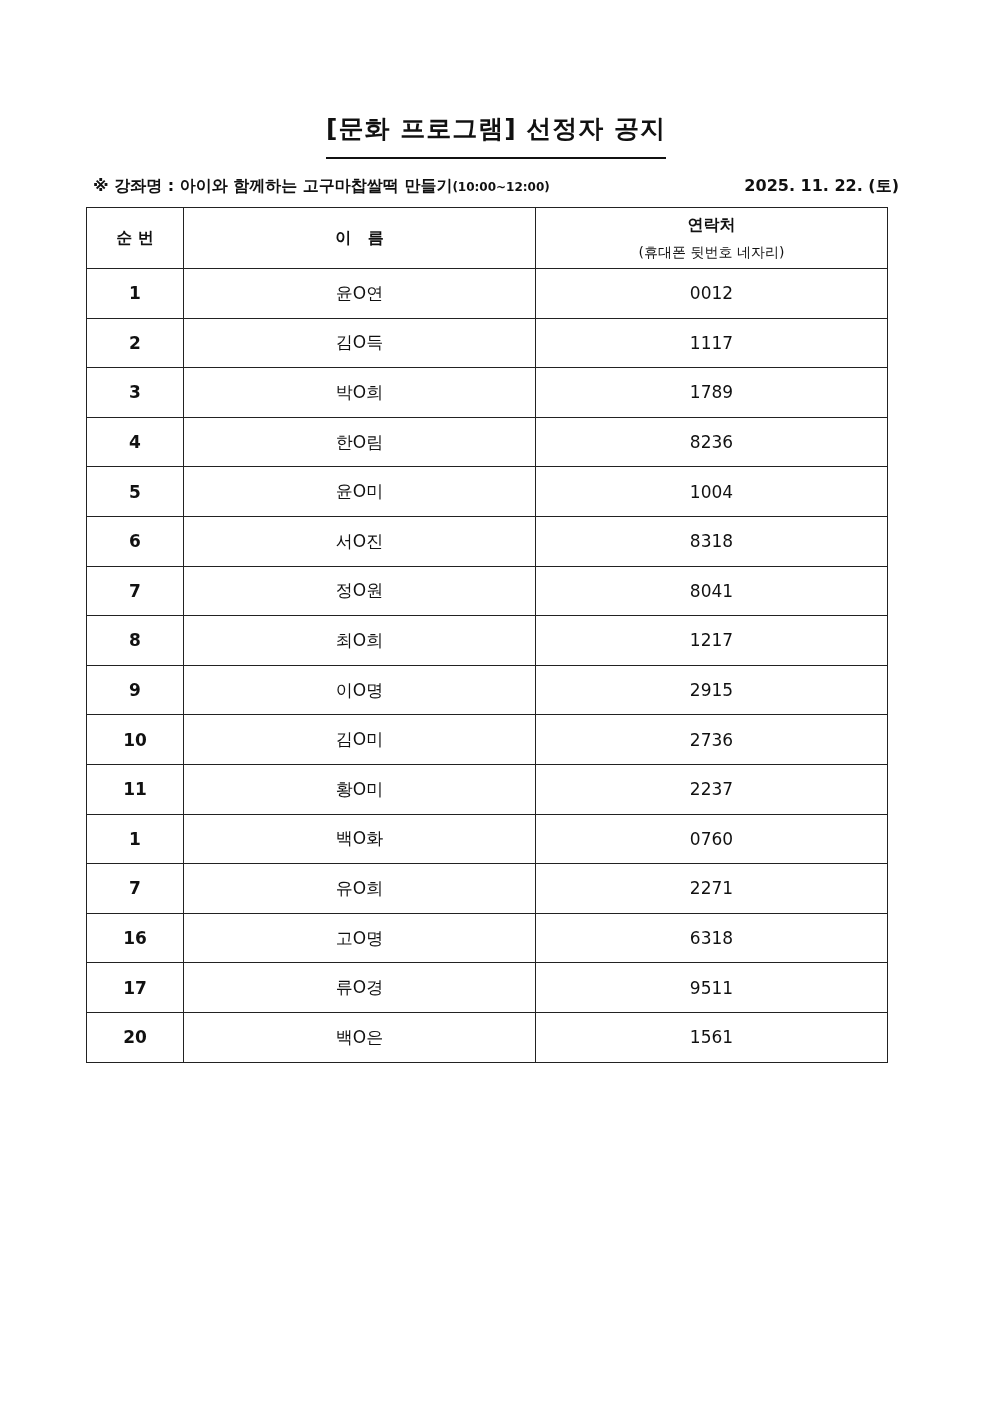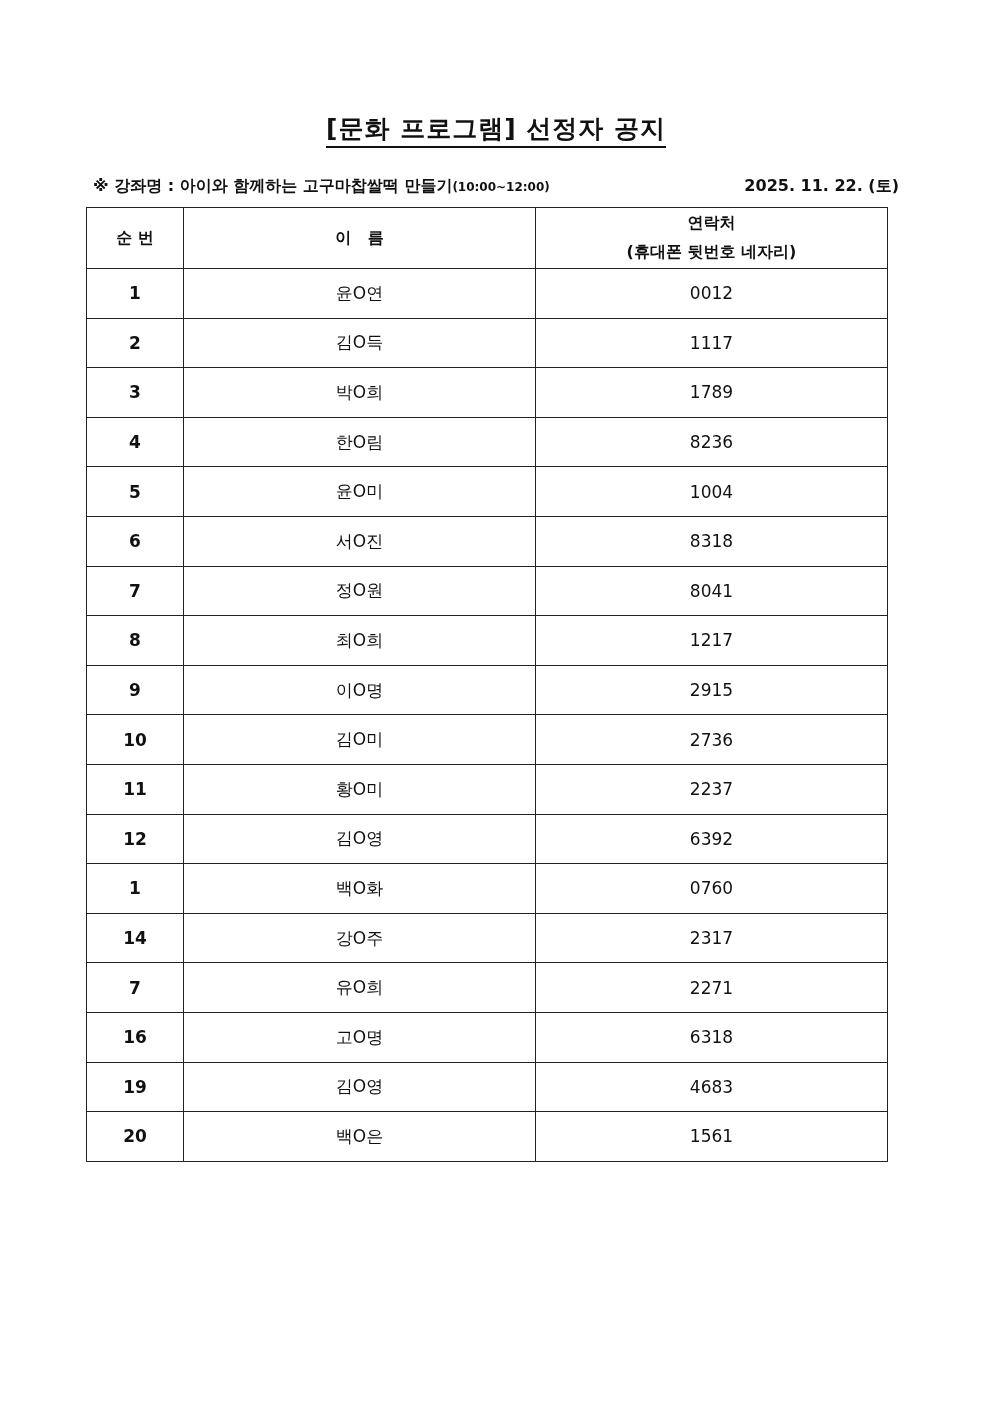--- a/index.html
+++ b/index.html
@@ -1,30 +1,30 @@
 <!DOCTYPE html>
 <html><head>
 <meta charset="utf-8">
 <style>
   html, body { margin: 0; padding: 0; background: #ffffff; }
   body { width: 992px; height: 1403px; position: relative; overflow: hidden;
          font-family: "DejaVu Sans", "Liberation Sans", sans-serif; color: #111; }
   .title { position: absolute; top: 112px; left: 0; width: 992px; text-align: center; }
   .title span { font-size: 25px; font-weight: bold; letter-spacing: 1px;
-                border-bottom: 2px solid #111; padding-bottom: 3px; }
+                border-bottom: 2px solid #111; padding-bottom: 14px; }
   .subline { position: absolute; top: 176px; left: 93px; width: 806px; height: 24px;
              font-size: 16px; font-weight: bold; }
   .subline .course { position: absolute; left: 0; top: 0; white-space: nowrap; }
   .subline .time { font-size: 12px; }
   .subline .date { position: absolute; right: 0; top: 0; white-space: nowrap; text-align: center; }
   table { position: absolute; top: 207px; left: 86px; width: 801px;
           border-collapse: collapse; table-layout: fixed; }
   td, th { border: 1px solid #222; text-align: center; vertical-align: middle; padding: 0; }
   th { height: 60px; font-size: 16px; font-weight: bold; }
-  th .sub { display: block; font-size: 16px; font-weight: bold; margin-top: 8px; }
+  th .sub { display: block; font-size: 14px; font-weight: normal; margin-top: 8px; }
   td { height: 48.6px; font-size: 17px; }
   td.num { font-weight: bold; }
   col.c1 { width: 97px; } col.c2 { width: 352px; } col.c3 { width: 352px; }
 </style>
 </head>
 <body>
 
 <div class="title">
   <span>[문화 프로그램] 선정자 공지</span>
 </div>
@@ -102,48 +102,38 @@
         <td class="num">10</td>
         <td class="name">김O미</td>
         <td class="phone">2736</td>
       </tr>
       <tr>
         <td class="num">11</td>
         <td class="name">황O미</td>
         <td class="phone">2237</td>
       </tr>
       <tr>
-        <td class="num">12</td>
-        <td class="name">김O영</td>
-        <td class="phone">6392</td>
-      </tr>
-      <tr>
         <td class="num">1</td>
         <td class="name">백O화</td>
         <td class="phone">0760</td>
-      </tr>
-      <tr>
-        <td class="num">14</td>
-        <td class="name">강O주</td>
-        <td class="phone">2317</td>
       </tr>
       <tr>
         <td class="num">7</td>
         <td class="name">유O희</td>
         <td class="phone">2271</td>
       </tr>
       <tr>
         <td class="num">16</td>
         <td class="name">고O명</td>
         <td class="phone">6318</td>
       </tr>
       <tr>
-        <td class="num">19</td>
-        <td class="name">김O영</td>
-        <td class="phone">4683</td>
+        <td class="num">17</td>
+        <td class="name">류O경</td>
+        <td class="phone">9511</td>
       </tr>
       <tr>
         <td class="num">20</td>
         <td class="name">백O은</td>
         <td class="phone">1561</td>
       </tr>
     </tbody>
 </table>
 
 </body></html>

